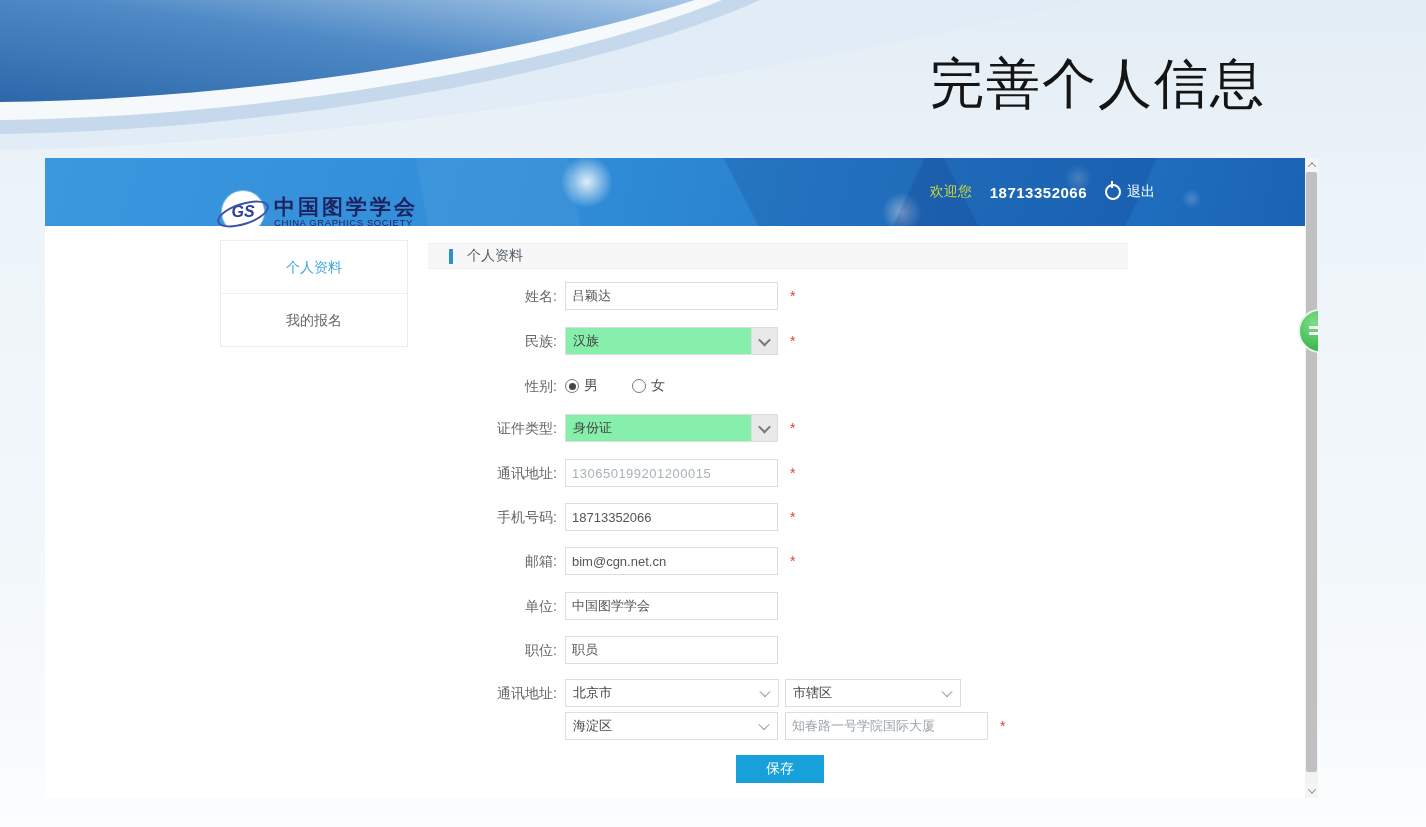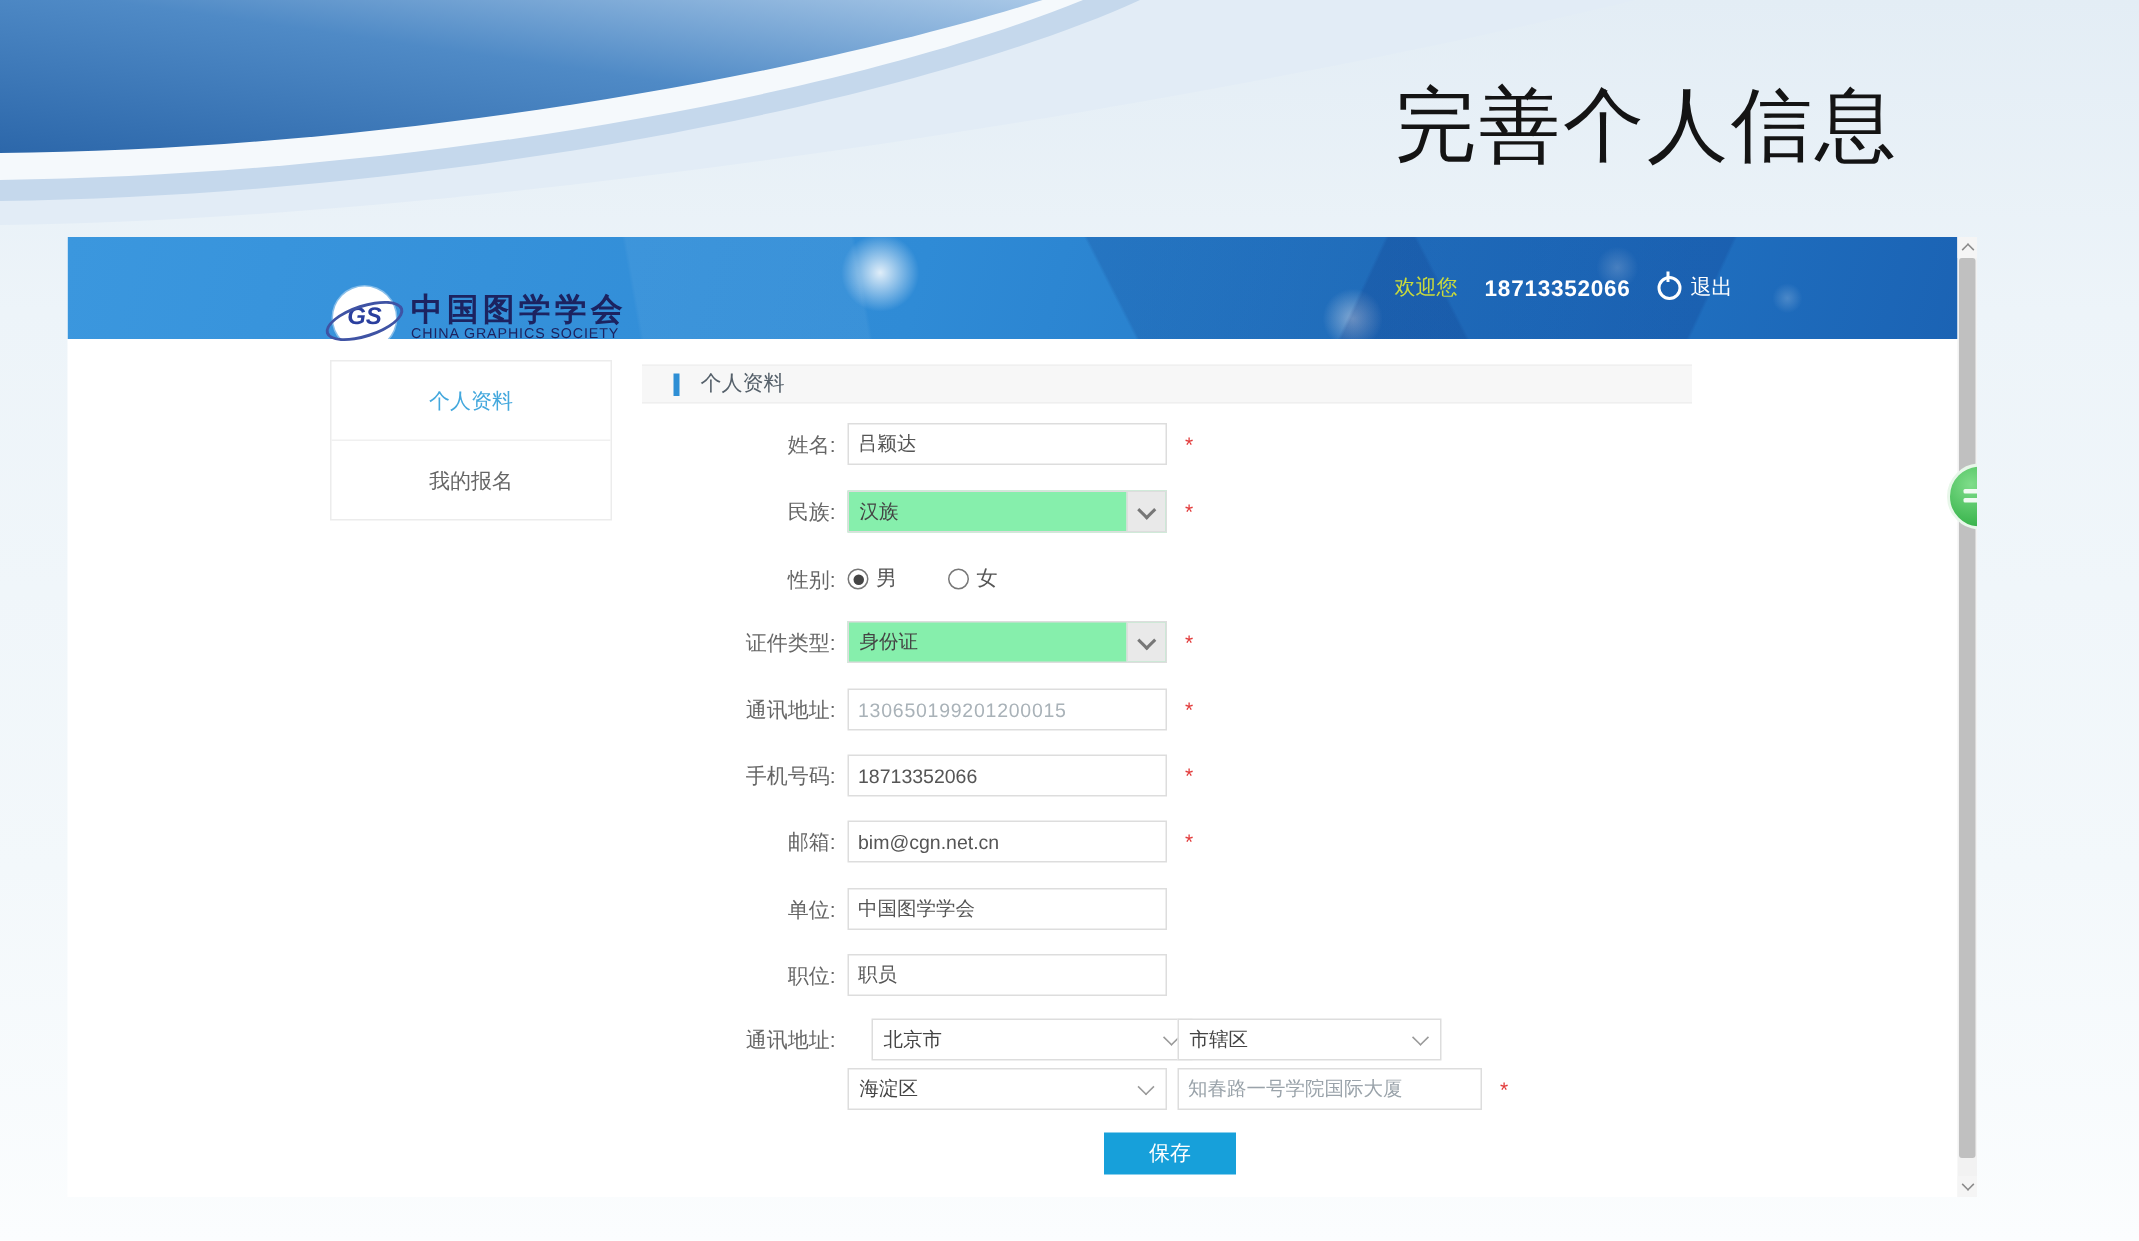--- a/index.html
+++ b/index.html
@@ -262,21 +262,21 @@
     <input class="finput" value="中国图学学会" style="">
   </div>
 
   <div class="frow" style="top:478px">
     <label class="flabel">职位:</label>
     <input class="finput" value="职员" style="">
   </div>
 
   <div class="frow" style="top:521px">
     <label class="flabel">通讯地址:</label>
-    <div class="aselect" style="left:536px;width:214px">
+    <div class="aselect" style="left:520px;width:214px">
       <span class="val">北京市</span>
       <span class="chev thin achev"></span>
     </div>
     <div class="aselect" style="left:740px;width:176px">
       <span class="val">市辖区</span>
       <span class="chev thin achev"></span>
     </div>
   </div>
 
   <div class="frow" style="top:554px">

